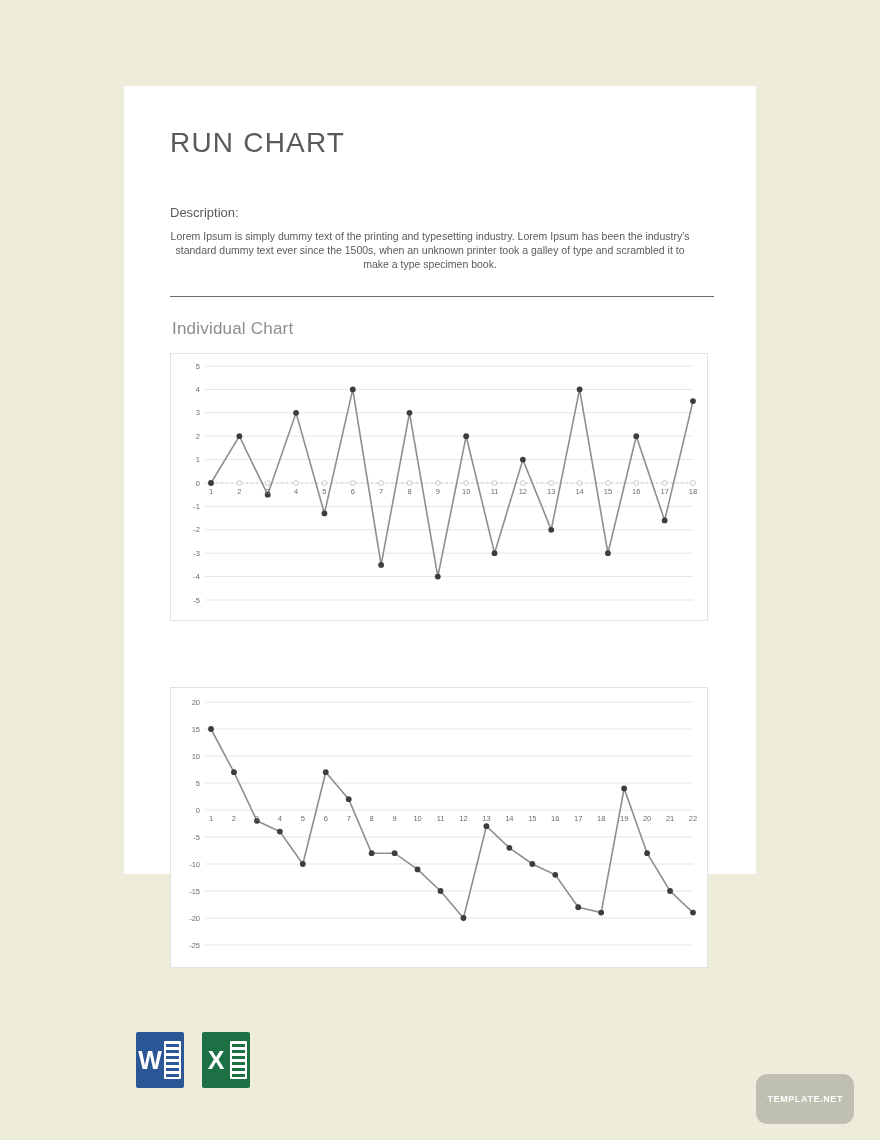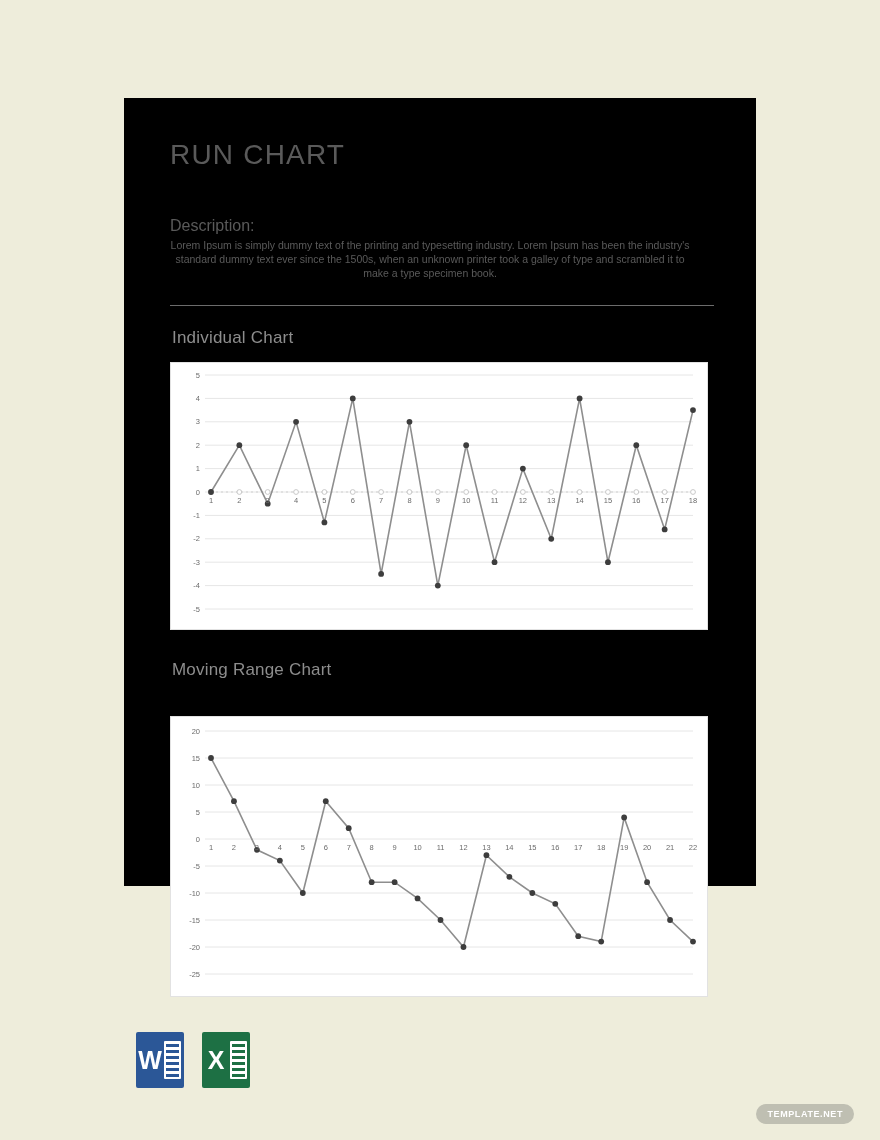--- a/index.html
+++ b/index.html
@@ -10,40 +10,40 @@
     width: 880px;
     height: 1140px;
     background: #eeeddb;
     font-family: "Liberation Sans", sans-serif;
     position: relative;
     overflow: hidden;
   }
   .page {
     position: absolute;
     left: 124px;
-    top: 98px;
+    top: 86px;
     width: 632px;
     height: 788px;
-    background: #000000;
+    background: #ffffff;
   }
   .page-inner {
     padding: 42px 46px 0 46px;
   }
   .doc-title {
     font-size: 28px;
     letter-spacing: 1.2px;
     color: #5a5a5a;
     font-weight: 400;
     margin: 0 0 46px 0;
     line-height: 1.1;
   }
   .desc-label {
-    font-size: 16px;
+    font-size: 13px;
     color: #5a5a5a;
-    margin-bottom: 4px;
+    margin-bottom: 10px;
   }
   .desc-text {
     font-size: 10.5px;
     color: #5a5a5a;
     line-height: 1.33;
     width: 520px;
     text-align: center;
   }
   .divider {
     border-top: 1px solid #6c6c6c;
@@ -115,21 +115,21 @@
 
   .watermark {
     position: absolute;
     right: 26px;
     bottom: 16px;
     background: #bfbfb2;
     color: #ffffff;
     font-size: 9px;
     font-weight: bold;
     letter-spacing: .6px;
-    padding: 5px 11px;
+    padding: 20px 11px;
     border-radius: 11px;
     text-align: right;
   }
   .axis-label { font-size: 7.5px; fill: #6b6b6b; font-family: "Liberation Sans", sans-serif; }
   .grid-line { stroke: #e6e6e6; stroke-width: 1; }
   .series-line { stroke: #8e8e8e; stroke-width: 1.6; fill: none; }
   .center-line { stroke: #cfcfcf; stroke-width: 1; stroke-dasharray: 2 3; }
   .pt { fill: #3d3d3d; }
   .pt-hollow { fill: #ffffff; stroke: #c9c9c9; stroke-width: 1; }
 </style>
@@ -224,21 +224,20 @@
           <text x="408.5882352941176" y="140" text-anchor="middle" class="axis-label">14</text>
           <text x="436.94117647058823" y="140" text-anchor="middle" class="axis-label">15</text>
           <text x="465.2941176470588" y="140" text-anchor="middle" class="axis-label">16</text>
           <text x="493.6470588235294" y="140" text-anchor="middle" class="axis-label">17</text>
           <text x="522" y="140" text-anchor="middle" class="axis-label">18</text>
         </svg>
     </div>
 
     <div class="spacer-1"></div>
 
-    <div class="chart-heading">Moving Range Chart</div>
     <div class="chart-box moving">
       <svg class="chart-svg" id="chart1" width="536" height="279" viewBox="0 0 536 279">
           <line x1="34" y1="14" x2="522" y2="14" class="grid-line"></line>
           <text x="29" y="16.6" text-anchor="end" class="axis-label">20</text>
           <line x1="34" y1="41" x2="522" y2="41" class="grid-line"></line>
           <text x="29" y="43.6" text-anchor="end" class="axis-label">15</text>
           <line x1="34" y1="68" x2="522" y2="68" class="grid-line"></line>
           <text x="29" y="70.6" text-anchor="end" class="axis-label">10</text>
           <line x1="34" y1="95" x2="522" y2="95" class="grid-line"></line>
           <text x="29" y="97.6" text-anchor="end" class="axis-label">5</text>

